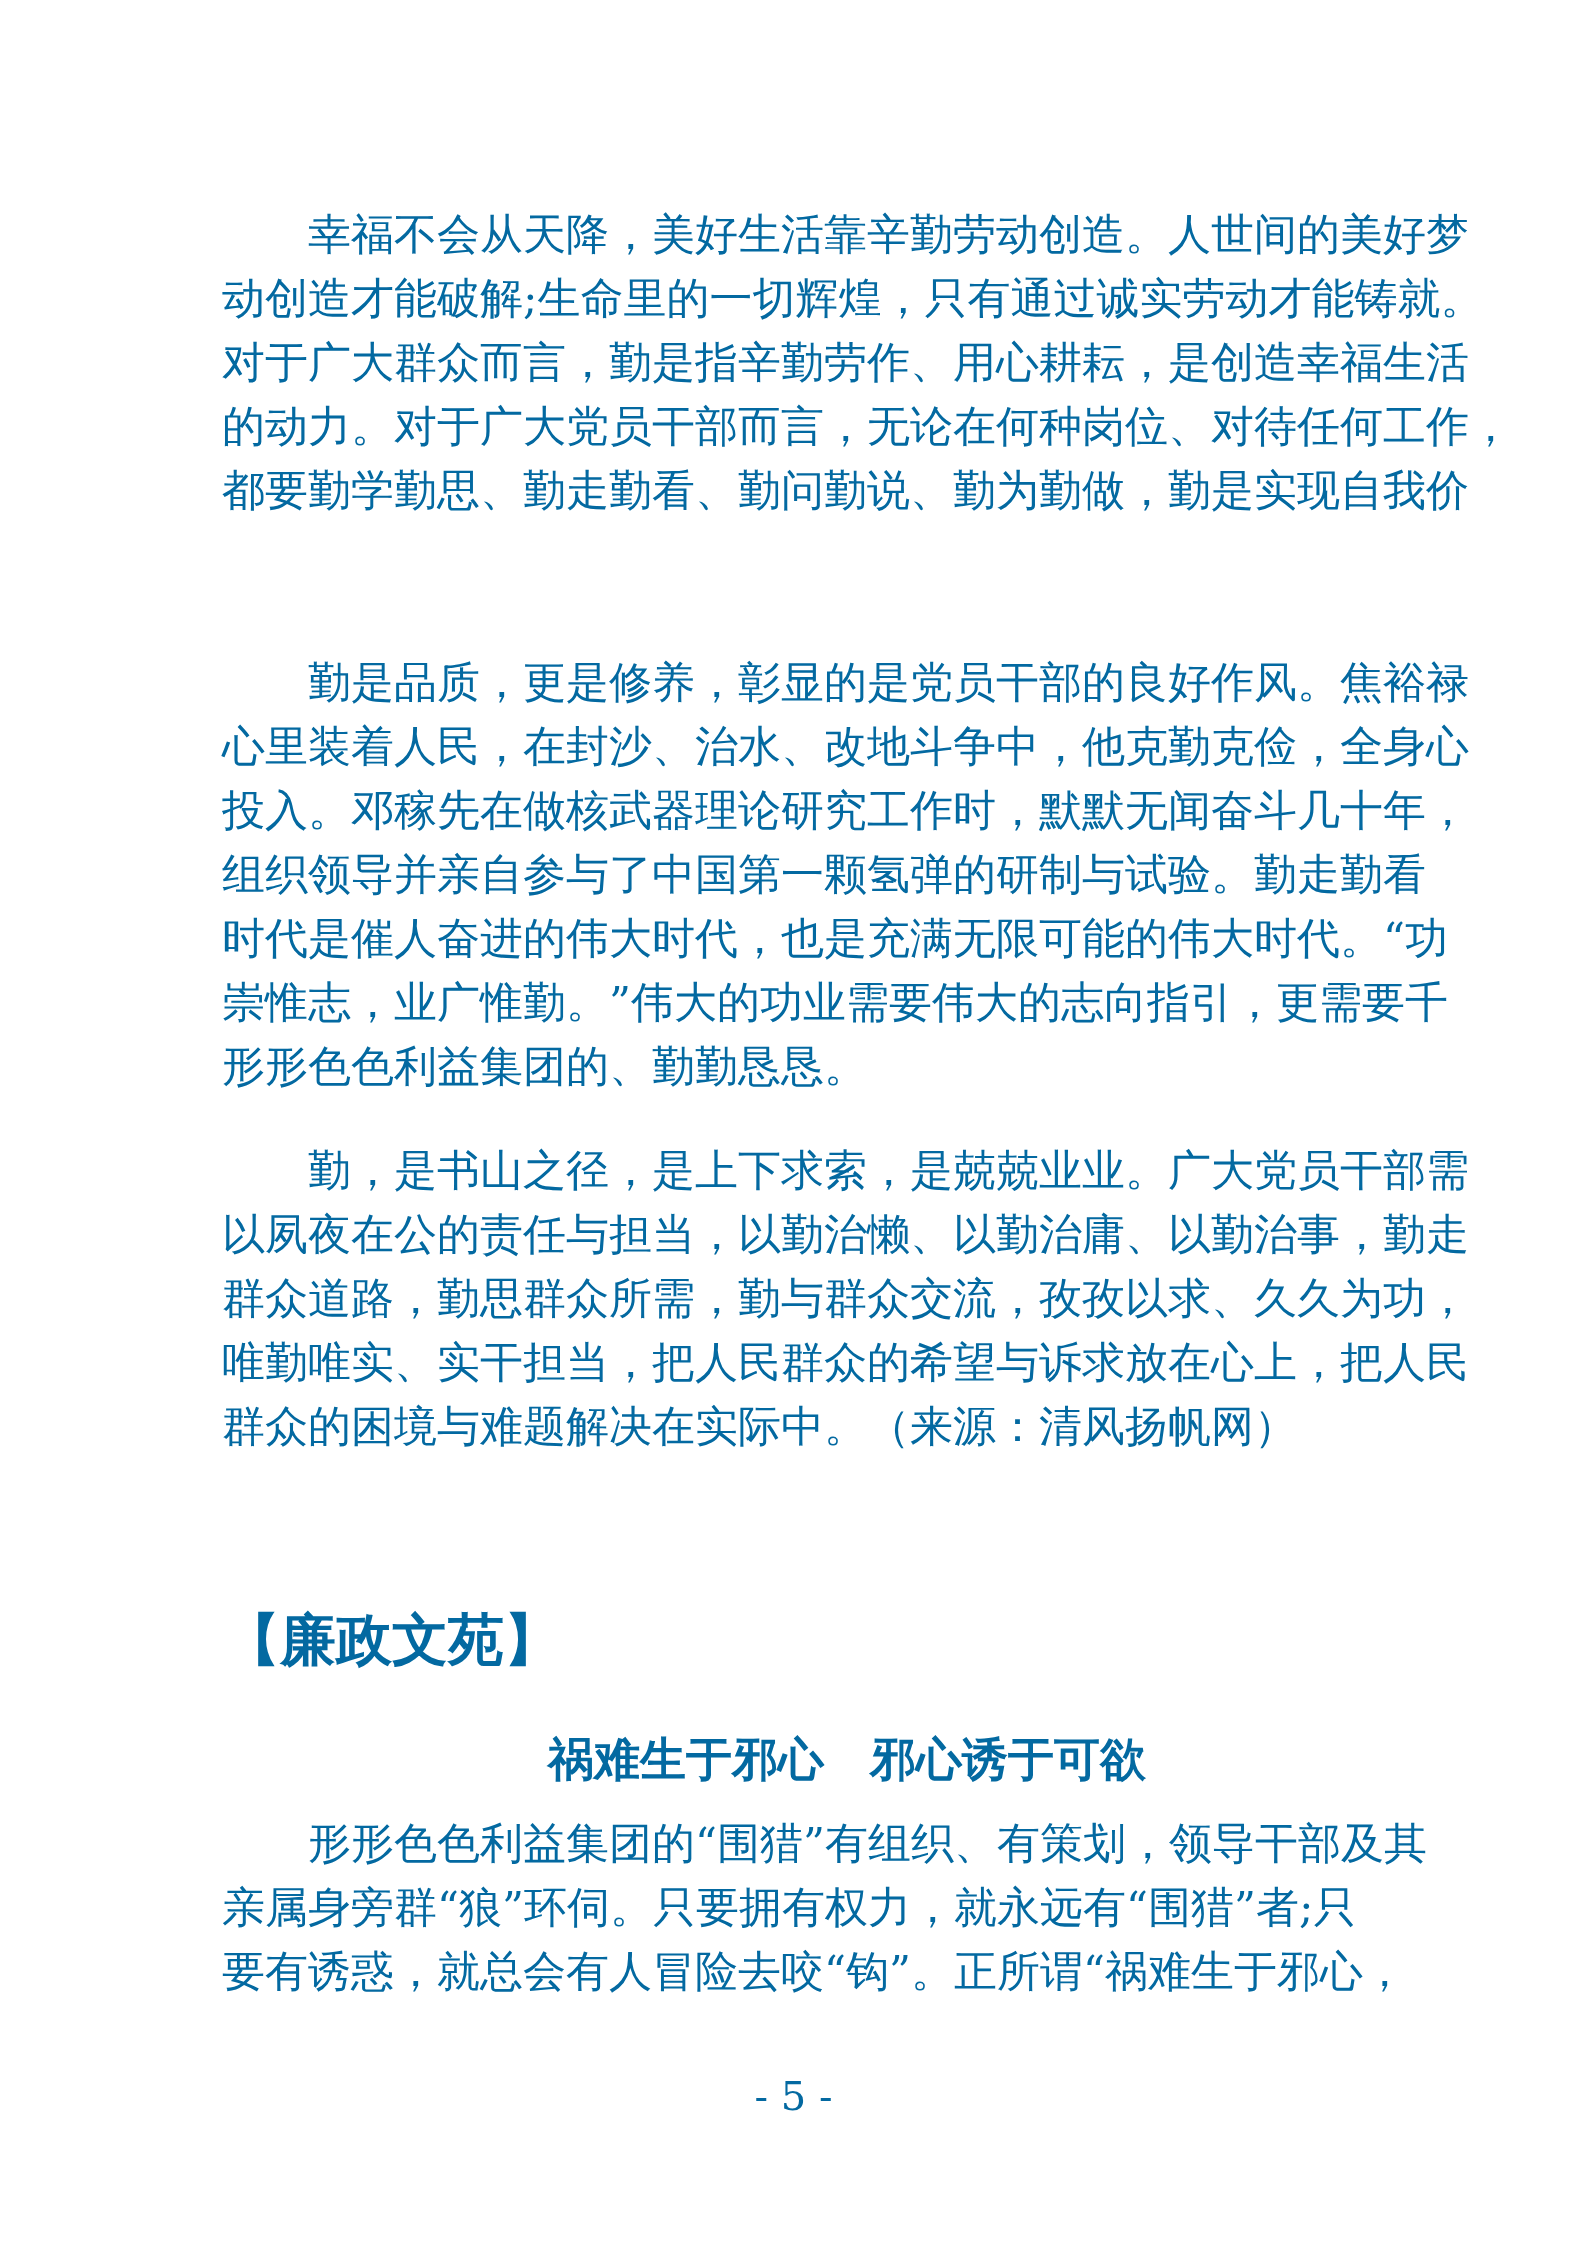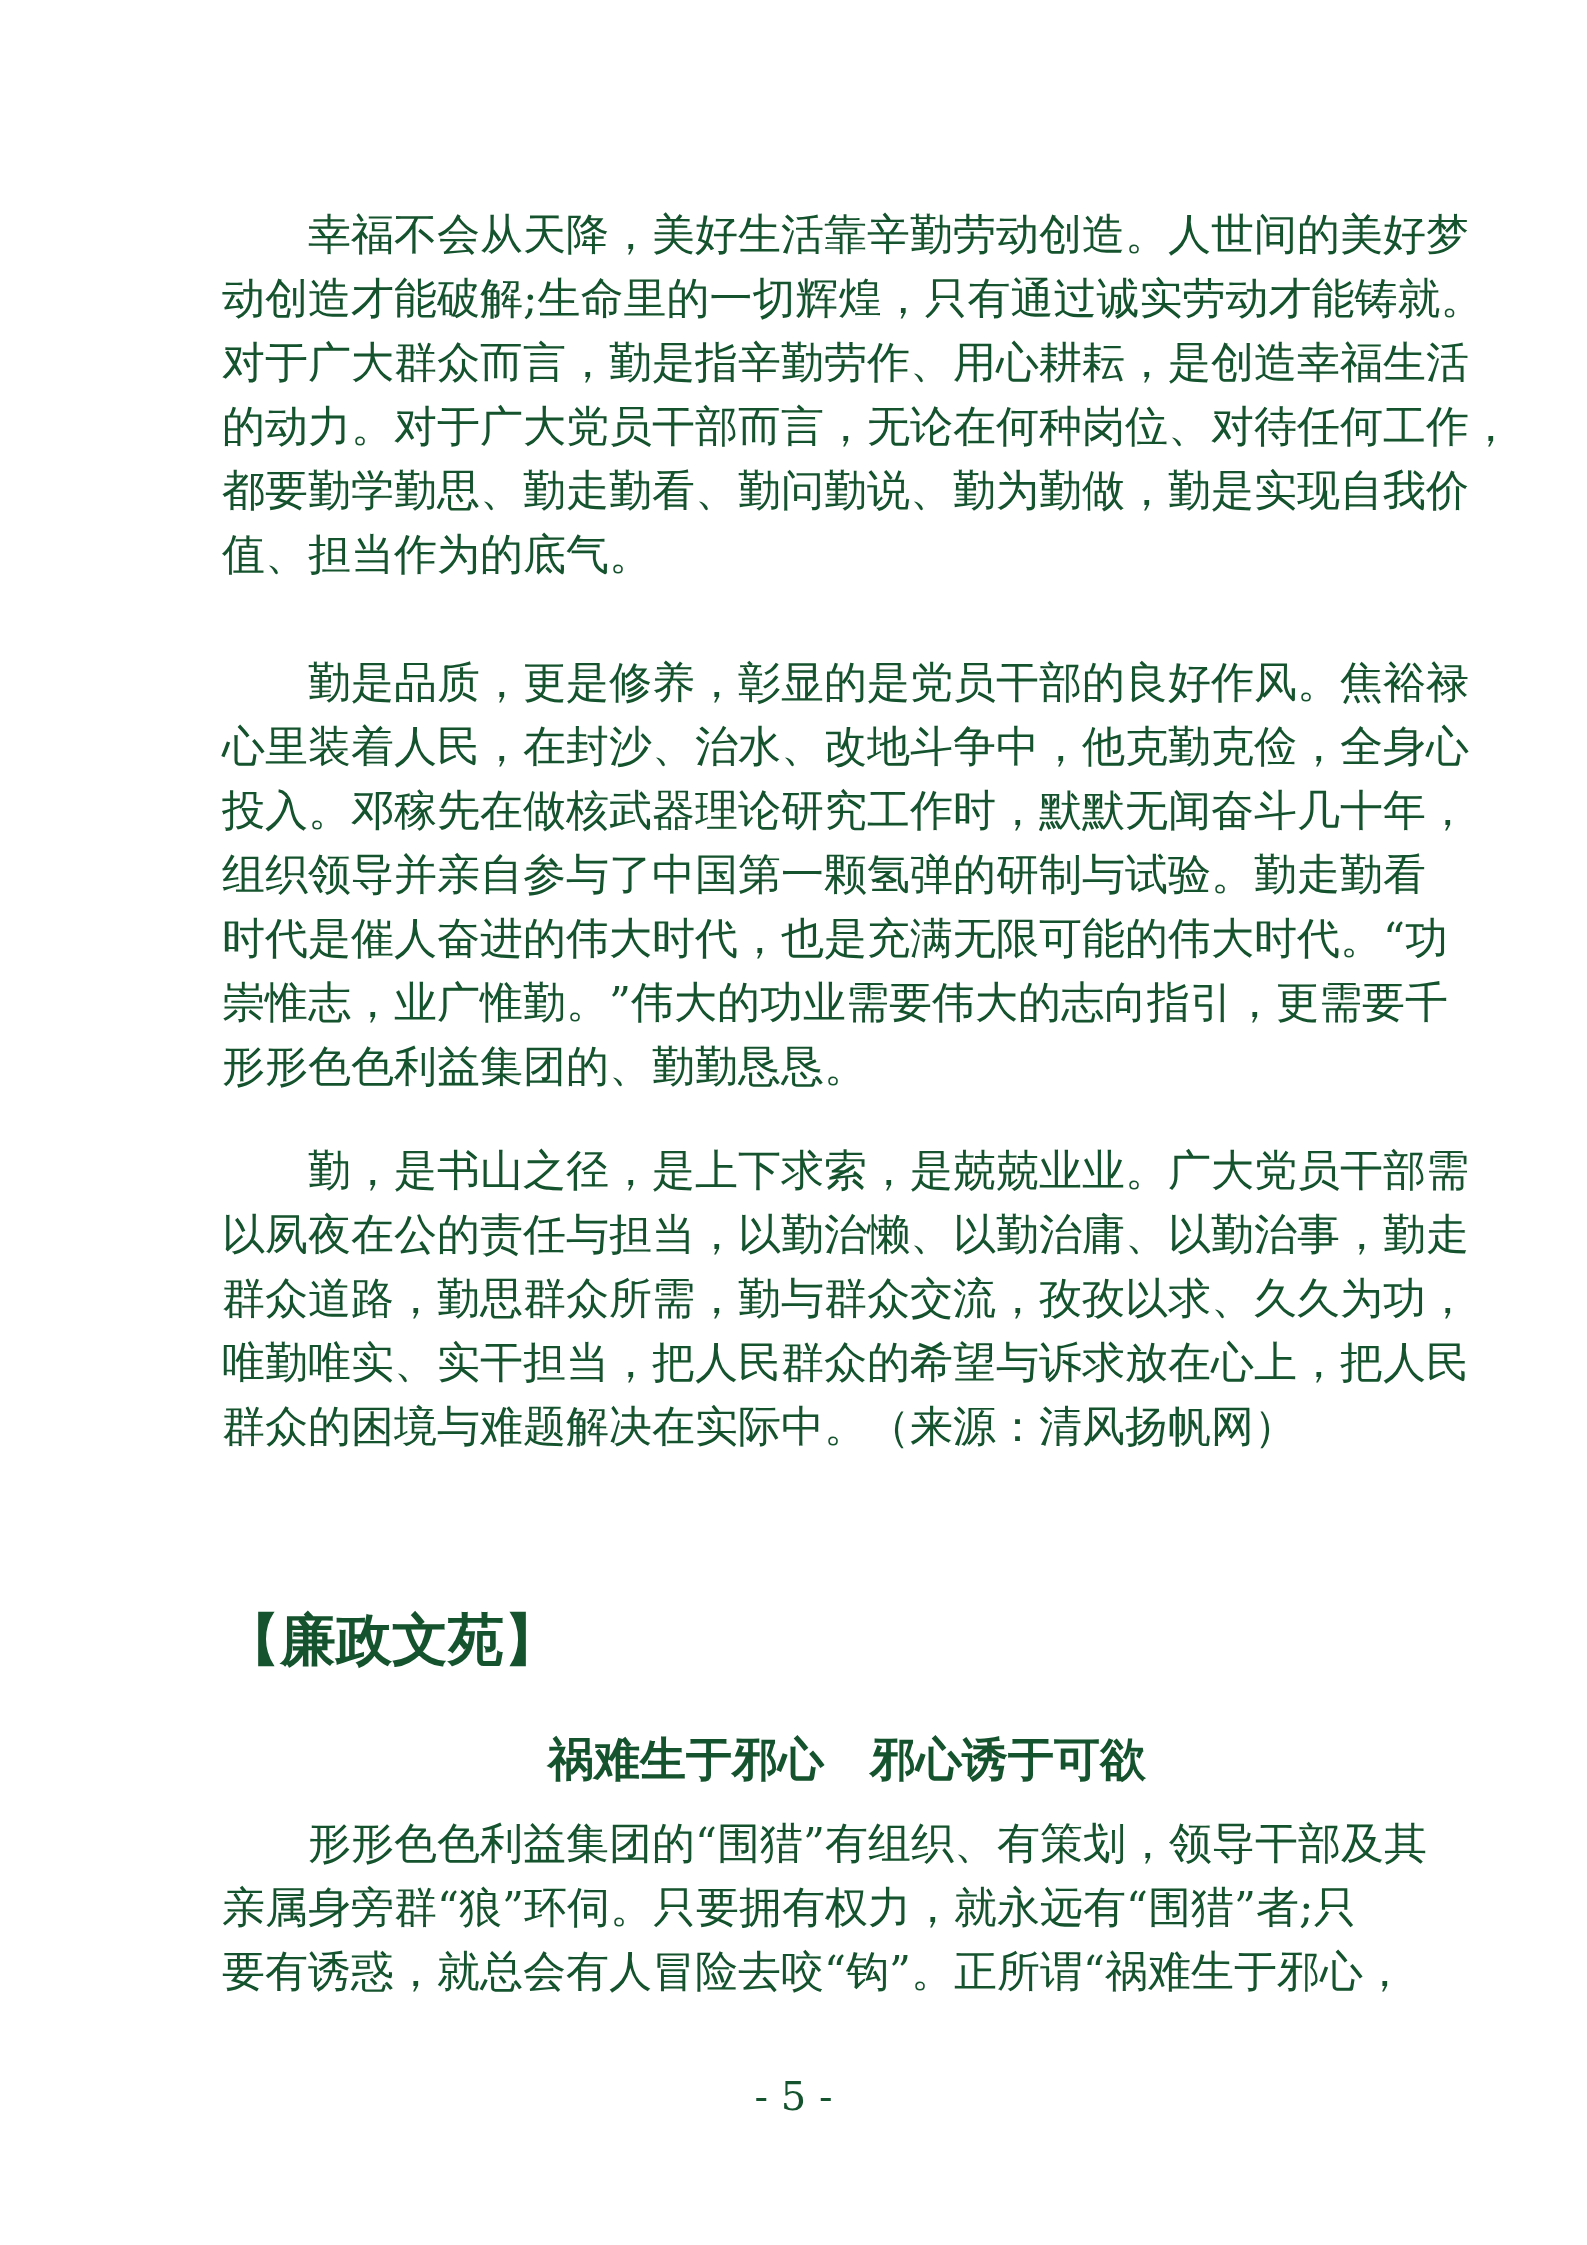--- a/index.html
+++ b/index.html
@@ -5,21 +5,21 @@
   html, body {
     margin: 0;
     padding: 0;
     background: #ffffff;
   }
   .page {
     position: relative;
     width: 1587px;
     height: 2245px;
     background: #ffffff;
-    color: #14532d;
+    color: #0369a1;
     font-family: "DejaVu Serif", "Liberation Serif", serif;
     overflow: hidden;
   }
   .para {
     position: absolute;
     left: 222px;
     width: 1170px;
   }
   .line {
     font-size: 43px;
@@ -67,21 +67,20 @@
 <body>
 
 <div class="page">
 
   <div class="para" id="p1">
       <div class="line indent">幸福不会从天降，美好生活靠辛勤劳动创造。人世间的美好梦</div>
       <div class="line">动创造才能破解;生命里的一切辉煌，只有通过诚实劳动才能铸就。</div>
       <div class="line">对于广大群众而言，勤是指辛勤劳作、用心耕耘，是创造幸福生活</div>
       <div class="line">的动力。对于广大党员干部而言，无论在何种岗位、对待任何工作，</div>
       <div class="line">都要勤学勤思、勤走勤看、勤问勤说、勤为勤做，勤是实现自我价</div>
-      <div class="line">值、担当作为的底气。</div>
     </div>
 
   <div class="para" id="p2">
       <div class="line indent">勤是品质，更是修养，彰显的是党员干部的良好作风。焦裕禄</div>
       <div class="line">心里装着人民，在封沙、治水、改地斗争中，他克勤克俭，全身心</div>
       <div class="line">投入。邓稼先在做核武器理论研究工作时，默默无闻奋斗几十年，</div>
       <div class="line">组织领导并亲自参与了中国第一颗氢弹的研制与试验。勤走勤看</div>
       <div class="line">时代是催人奋进的伟大时代，也是充满无限可能的伟大时代。“功</div>
       <div class="line">崇惟志，业广惟勤。”伟大的功业需要伟大的志向指引，更需要千</div>
       <div class="line">形形色色利益集团的、勤勤恳恳。</div>

